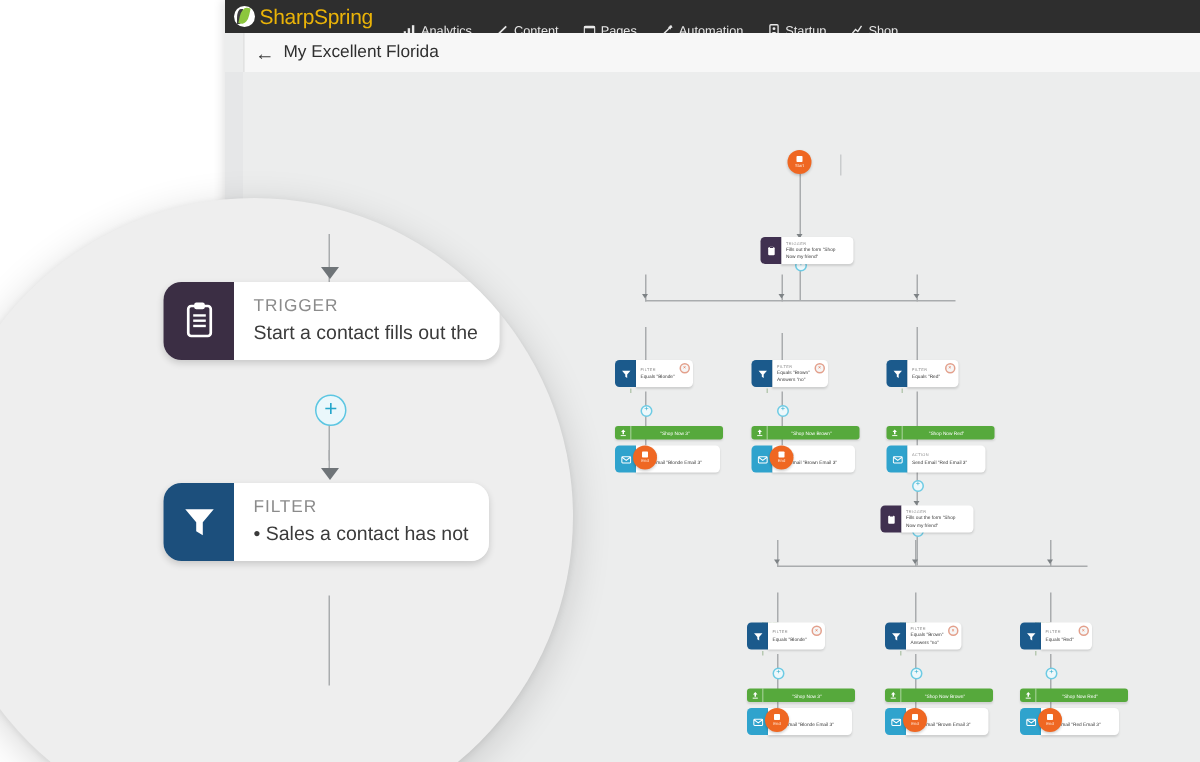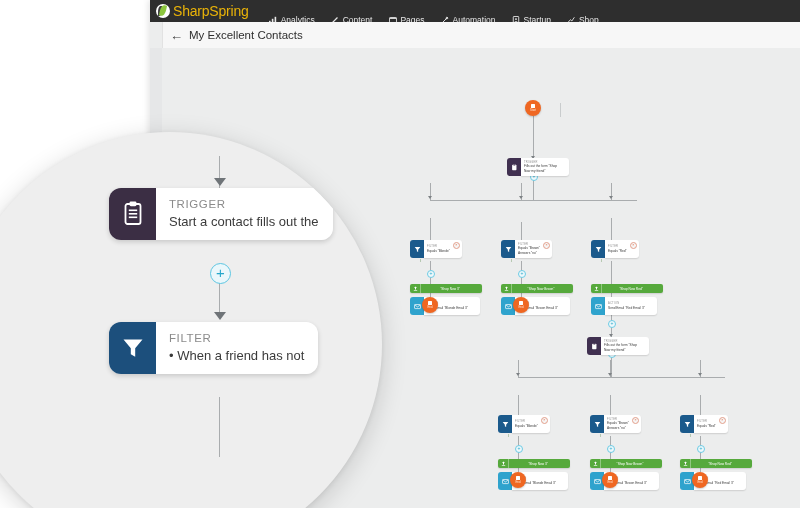--- a/index.html
+++ b/index.html
@@ -200,21 +200,21 @@
             </svg>
         </span>
         <span>Shop</span>
       </div>
 
     </div>
 
     <div class="titlebar">
       <div class="tb-rail"></div>
       <span class="back-arrow">←</span>
-      <span class="wf-title">My Excellent Contacts</span>
+      <span class="wf-title">My Excellent Florida</span>
     </div>
 
     <div class="toolsbar">
       <div class="zbtn minus">
         <span class="zsign">–</span>
       </div>
       <div class="zbtn plus">
         <span class="zsign">+</span>
       </div>
       <div class="zbtn target">
@@ -588,21 +588,21 @@
       <div class="lens-arrow" style="left:257px;top:180px;"></div>
 
       <div class="bignode" style="left:152px;top:190px;">
         <div class="bic bic-filter">
           <svg width="24" height="24" viewBox="0 0 24 24">
             <path d="M2.5 3.5 H21.5 L14.2 12.2 V20.8 L9.8 18.2 V12.2 Z" fill="#ffffff"></path>
           </svg>
         </div>
         <div class="bbody">
           <span class="bkind">FILTER</span>
-          <span class="btxt">• When a friend has not</span>
+          <span class="btxt">• Sales a contact has not</span>
         </div>
       </div>
 
       <div class="lv" style="left:262px;top:265px;height:60px;"></div>
     </div>
   </div>
 
 </div>
 
 </body></html>

